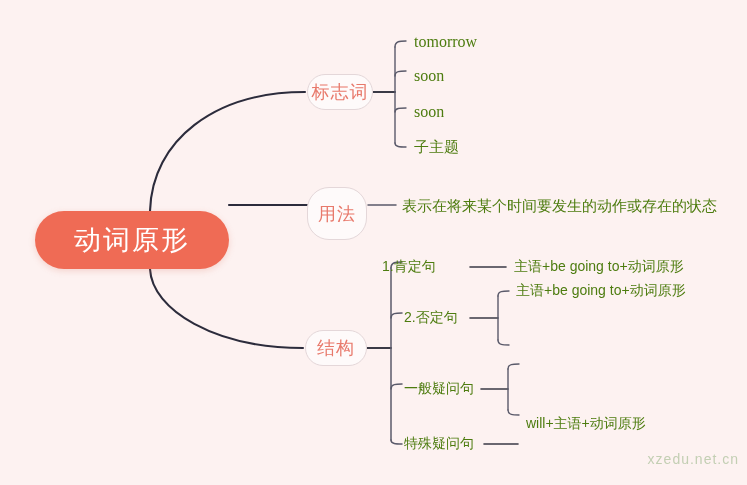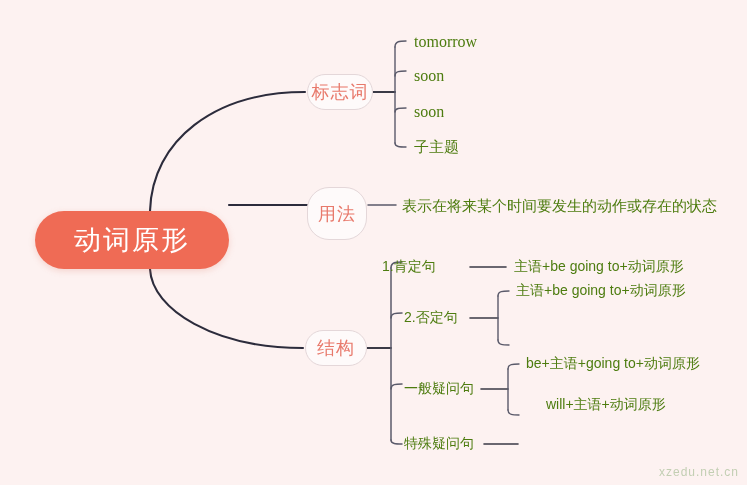--- a/index.html
+++ b/index.html
@@ -62,22 +62,22 @@
     white-space: nowrap;
     line-height: 1;
   }
   .leaf-en  { font-family: "Liberation Serif", "DejaVu Serif", serif; font-size: 16px; }
   .leaf-cn  { font-size: 15px; }
   .leaf-cn-sm { font-size: 14px; }
 
   .watermark {
     position: absolute;
     right: 8px;
-    bottom: 6px;
-    font-size: 12px;
+    bottom: 18px;
+    font-size: 14px;
     color: #b9c9a9;
     letter-spacing: 1px;
     opacity: .85;
     margin-top: 32px;
   }
 </style>
 </head>
 <body>
 
 <div id="canvas">
@@ -142,20 +142,19 @@
     <span>结构</span>
   </div>
 
   <div class="leaf leaf-cn-sm" style="left:382px; top:259px;">1.肯定句</div>
   <div class="leaf leaf-cn-sm" style="left:514px; top:259px;">主语+be going to+动词原形</div>
 
   <div class="leaf leaf-cn-sm" style="left:404px; top:310px;">2.否定句</div>
   <div class="leaf leaf-cn-sm" style="left:516px; top:283px;">主语+be going to+动词原形</div>
 
   <div class="leaf leaf-cn-sm" style="left:404px; top:381px;">一般疑问句</div>
-  <div class="leaf leaf-cn-sm" style="left:526px; top:356px;">be+主语+going to+动词原形</div>
-  <div class="leaf leaf-cn-sm" style="left:526px; top:397px;margin-left:20px;">will+主语+动词原形</div>
+  <div class="leaf leaf-cn-sm" style="left:526px; top:416px;">will+主语+动词原形</div>
 
   <div class="leaf leaf-cn-sm" style="left:404px; top:436px;">特殊疑问句</div>
 
   <div class="watermark">xzedu.net.cn</div>
 
 </div>
 
 </body></html>

